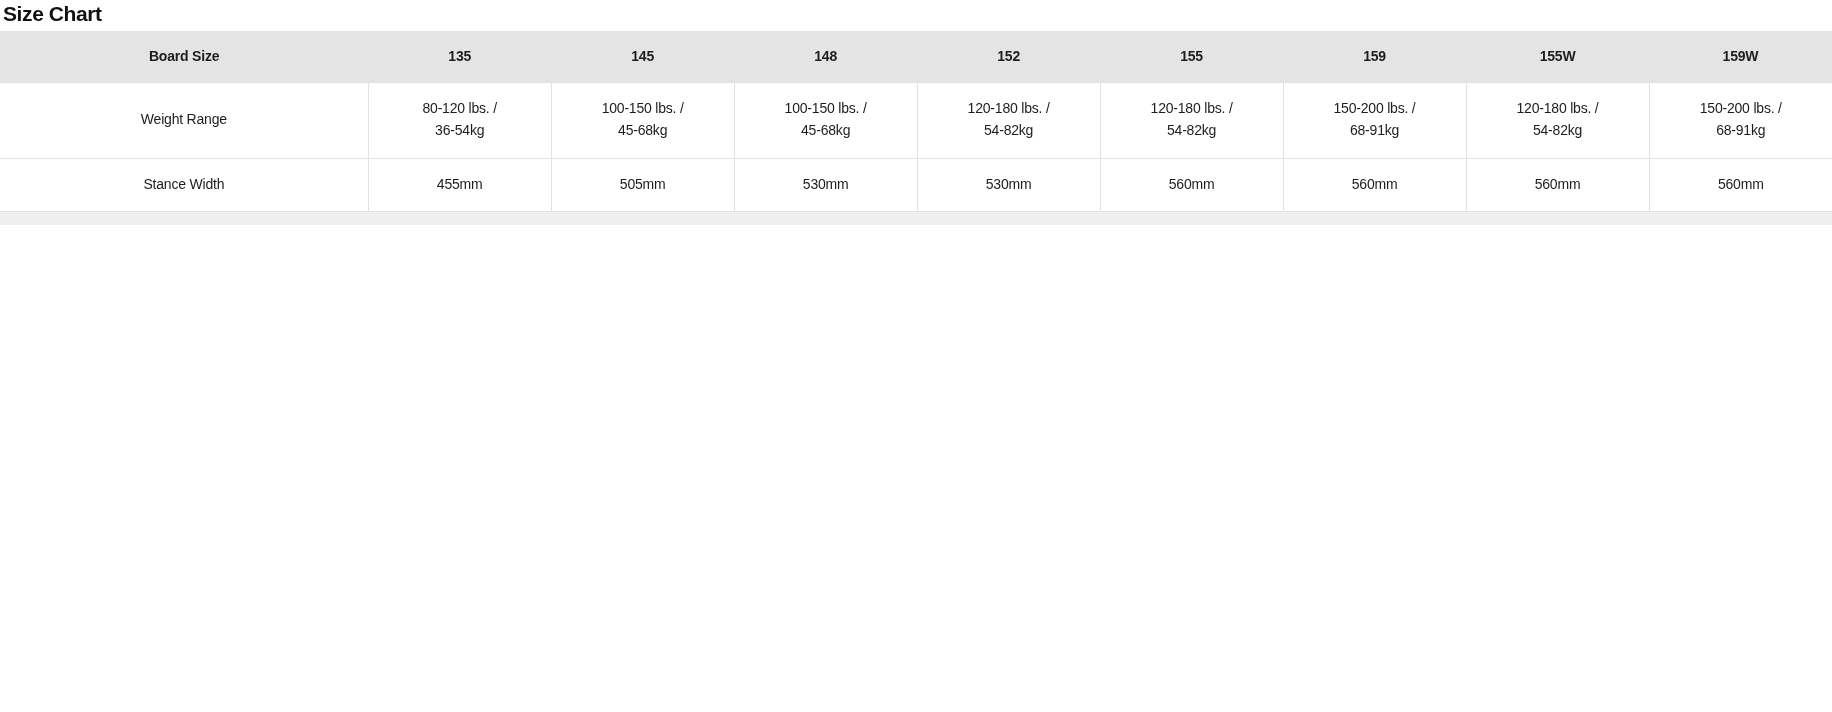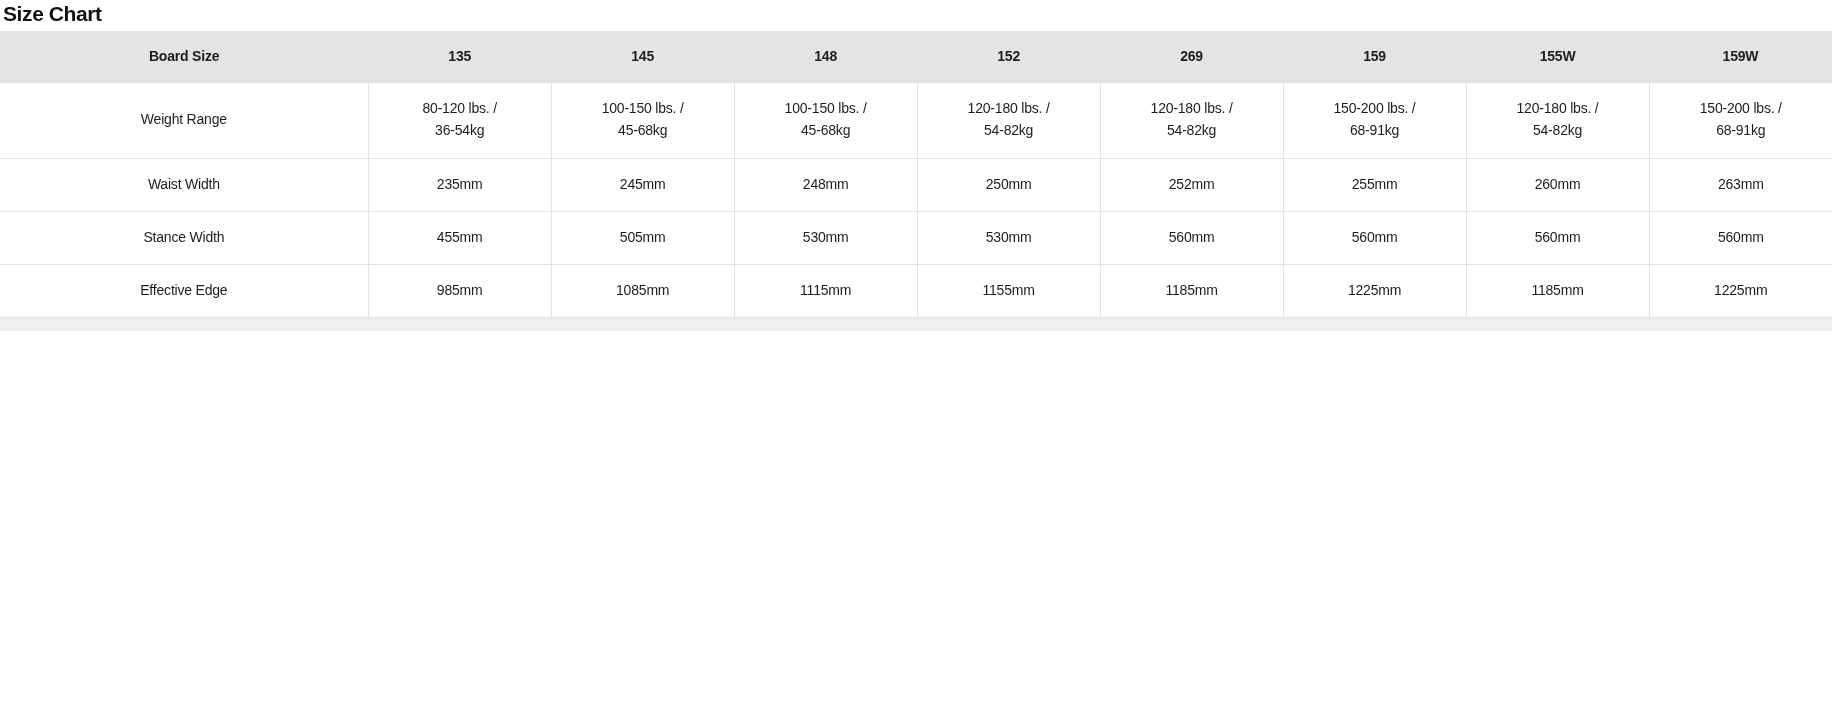--- a/index.html
+++ b/index.html
@@ -73,21 +73,21 @@
     <colgroup>
       <col class="label-col">
     </colgroup>
     <thead>
       <tr>
           <th>Board Size</th>
           <th>135</th>
           <th>145</th>
           <th>148</th>
           <th>152</th>
-          <th>269</th>
+          <th>155</th>
           <th>159</th>
           <th>155W</th>
           <th>159W</th>
         </tr>
     </thead>
     <tbody>
         <tr>
           <td>Weight Range</td>
           <td>80-120 lbs. /
 36-54kg</td>
@@ -100,49 +100,27 @@
           <td>120-180 lbs. /
 54-82kg</td>
           <td>150-200 lbs. /
 68-91kg</td>
           <td>120-180 lbs. /
 54-82kg</td>
           <td>150-200 lbs. /
 68-91kg</td>
         </tr>
         <tr>
-          <td>Waist Width</td>
-          <td>235mm</td>
-          <td>245mm</td>
-          <td>248mm</td>
-          <td>250mm</td>
-          <td>252mm</td>
-          <td>255mm</td>
-          <td>260mm</td>
-          <td>263mm</td>
-        </tr>
-        <tr>
           <td>Stance Width</td>
           <td>455mm</td>
           <td>505mm</td>
           <td>530mm</td>
           <td>530mm</td>
           <td>560mm</td>
           <td>560mm</td>
           <td>560mm</td>
           <td>560mm</td>
         </tr>
-        <tr>
-          <td>Effective Edge</td>
-          <td>985mm</td>
-          <td>1085mm</td>
-          <td>1115mm</td>
-          <td>1155mm</td>
-          <td>1185mm</td>
-          <td>1225mm</td>
-          <td>1185mm</td>
-          <td>1225mm</td>
-        </tr>
       </tbody>
   </table>
 
   <div class="bottom-strip"></div>
 </div>
 
 </body></html>

